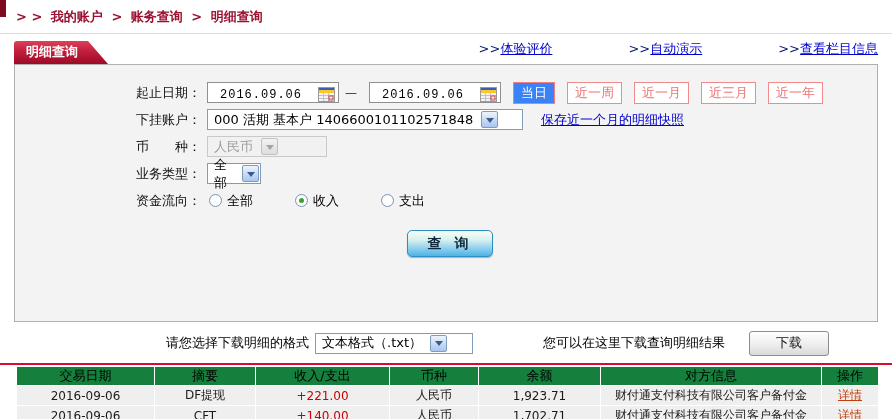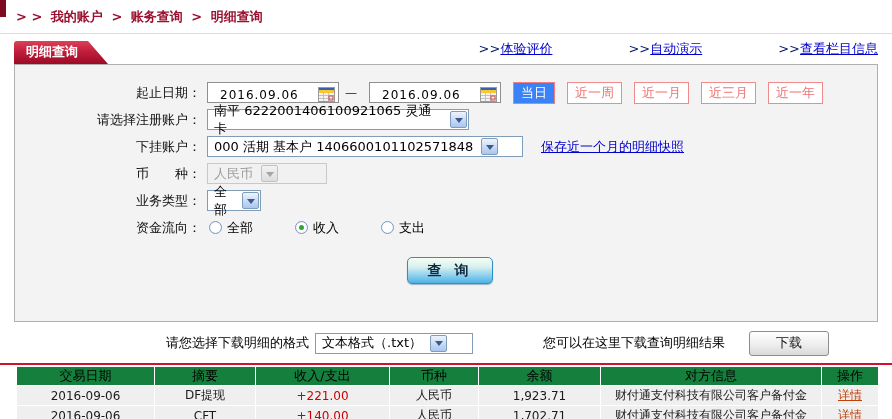--- a/index.html
+++ b/index.html
@@ -39,21 +39,21 @@
     margin:0 14px; width:864px; height:258px;
     background:#f3f3f3; border:1px solid #b0b0b0; padding-top:14px;
   }
   .frow { display:flex; align-items:center; height:27px; }
   .flabel { width:186px; text-align:right; font-size:13px; color:#111; flex:none; }
 
   
   .date-box {
     display:inline-flex; align-items:center; justify-content:space-between;
     width:132px; height:21px; border:1px solid #8f8f8f; background:#fff;
-    margin-left:6px; padding:4px 3px 0 12px; letter-spacing:1px;
+    margin-left:6px; padding:4px 3px 0 12px; letter-spacing:1px;font-family:Liberation Mono, monospace;
   }
   .dash { margin:0 6px; color:#333; }
   .cal { flex:none; cursor:pointer; display:inline-block; }
 
   
   .qbtn {
     margin-left:12px; height:22px; padding:0 7px; line-height:20px; font-size:13px;
     background:#fff; border:1px solid #f08b8b; color:#ef7373; cursor:pointer; white-space:nowrap;
   }
   .qbtn.on { background:#3b82f6; border-color:#f57d7d; color:#fff; }
@@ -166,27 +166,20 @@
         <rect x="11" y="9" width="4" height="4" fill="none" stroke="#cc4444"></rect>
       </svg>
     </span>
     <button class="qbtn on">当日</button>
     <button class="qbtn">近一周</button>
     <button class="qbtn">近一月</button>
     <button class="qbtn">近三月</button>
     <button class="qbtn">近一年</button>
   </div>
 
-  <div class="frow">
-    <span class="flabel">请选择注册账户：</span>
-    <span class="sel w-reg">
-      <span>南平  6222001406100921065  灵通卡</span>
-      <span class="sel-arrow"></span>
-    </span>
-  </div>
 
   <div class="frow">
     <span class="flabel">下挂账户：</span>
     <span class="sel w-sub">
       <span>000  活期  基本户  1406600101102571848</span>
       <span class="sel-arrow"></span>
     </span>
     <a class="snap-link">保存近一个月的明细快照</a>
   </div>
 

